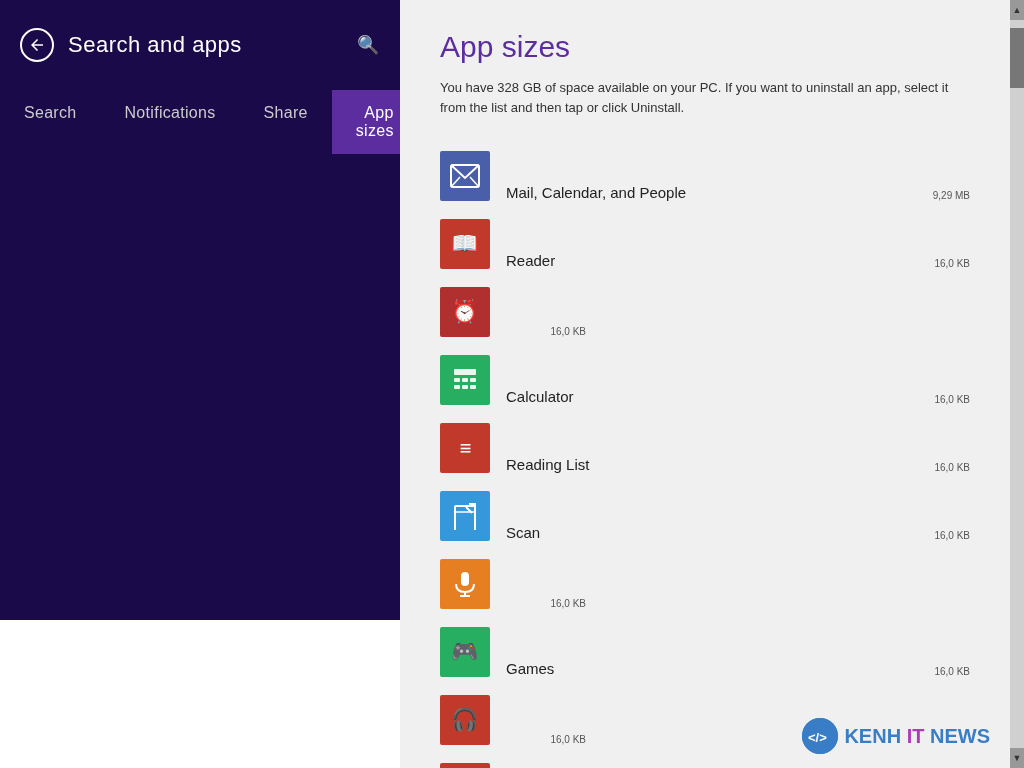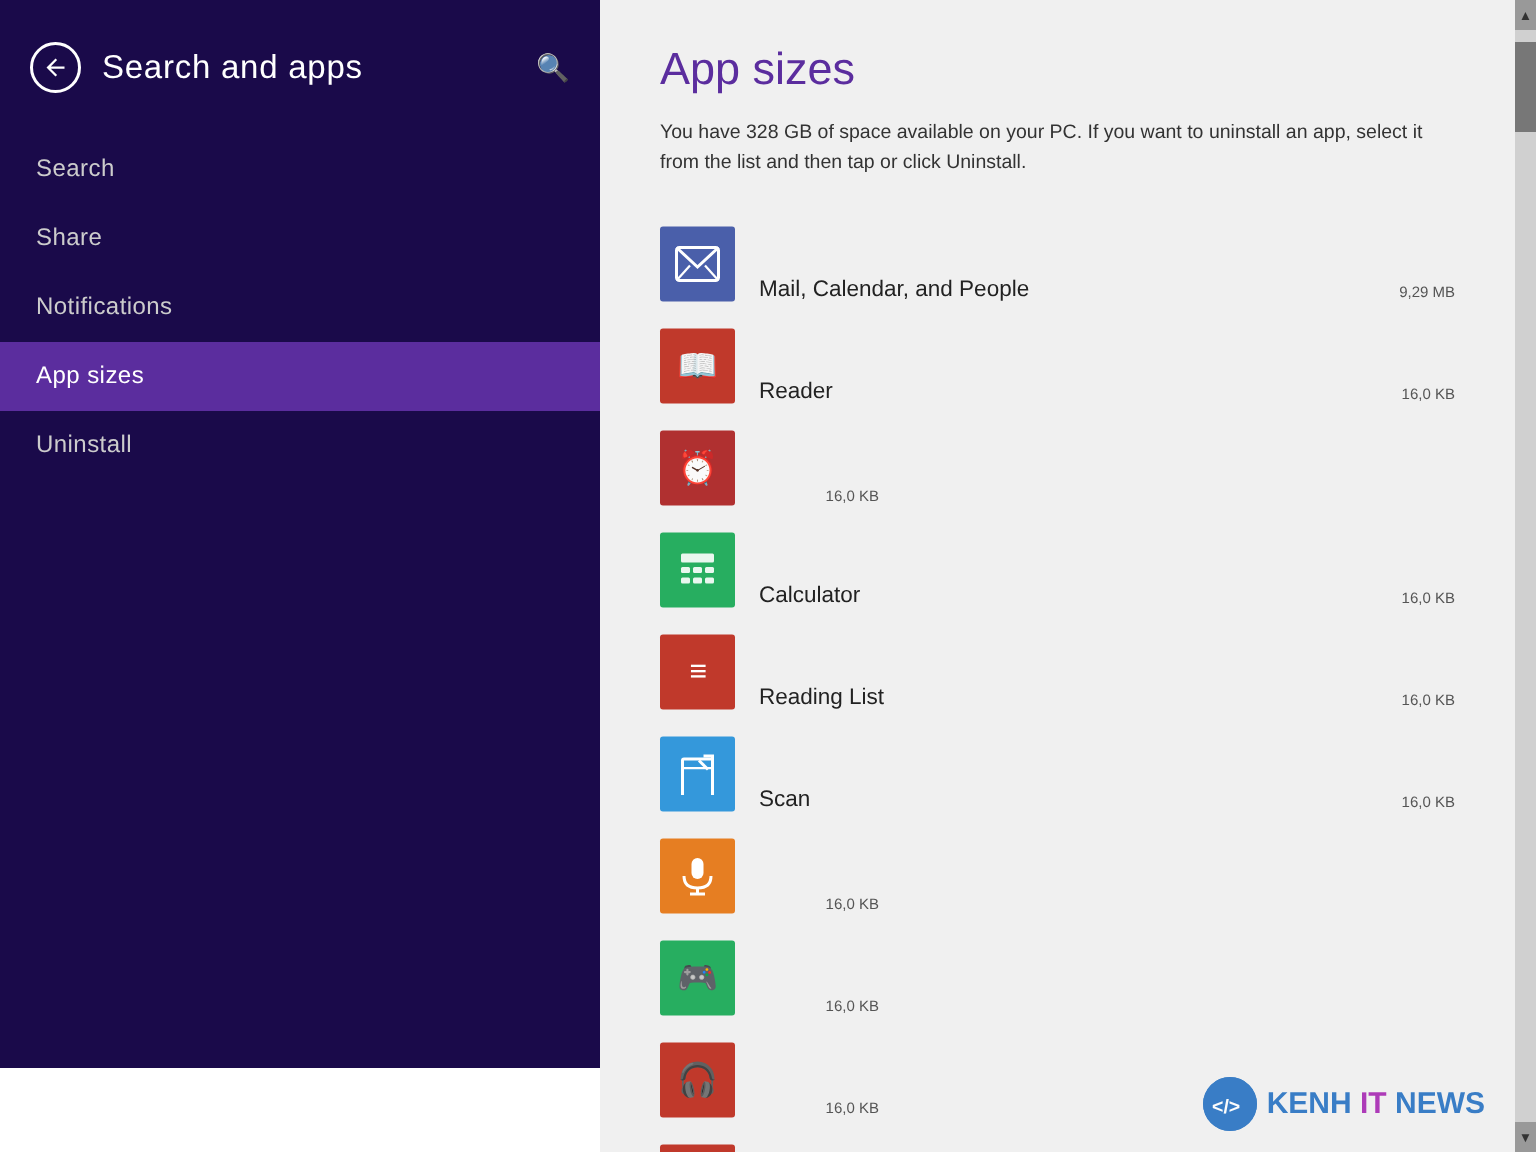--- a/index.html
+++ b/index.html
@@ -6,21 +6,21 @@
     body { width: 1024px; height: 768px; font-family: 'Segoe UI', Arial, sans-serif; display: flex; overflow: hidden; background: #fff; }
 
     
     .sidebar {
       width: 400px;
       min-width: 400px;
       background: #1a0a4a;
       color: #fff;
       display: flex;
       flex-direction: column;
-      height: 712px;
+      height: 620px;
     }
     .sidebar-header {
       display: flex;
       align-items: center;
       padding: 18px 20px 18px 20px;
       gap: 14px;
       margin-top: 10px;
     }
     .back-btn {
       width: 34px;
@@ -41,22 +41,23 @@
       letter-spacing: 0.5px;
     }
     .search-icon-top {
       margin-left: auto;
       cursor: pointer;
       font-size: 18px;
       color: #ccc;
     }
     .nav-items {
       display: flex;
-      flex-direction: column;
+      flex-direction: row;
       margin-top: 10px;
+      text-align: right;
     }
     .nav-item {
       padding: 14px 24px;
       font-size: 16px;
       font-weight: 400;
       color: #ccc;
       cursor: pointer;
       letter-spacing: 0.3px;
     }
     .nav-item.active {
@@ -152,22 +153,22 @@
     <div class="back-btn">
       <svg viewBox="0 0 24 24">
         <path d="M20 11H7.83l5.59-5.59L12 4l-8 8 8 8 1.41-1.41L7.83 13H20v-2z"></path>
       </svg>
     </div>
     <span class="sidebar-title">Search and apps</span>
     <span class="search-icon-top">🔍</span>
   </div>
   <div class="nav-items">
     <div class="nav-item">Search</div>
+    <div class="nav-item">Notifications</div>
     <div class="nav-item">Share</div>
-    <div class="nav-item">Notifications</div>
     <div class="nav-item active">App sizes</div>
     <div class="nav-item">Uninstall</div>
   </div>
 </div>
 
 <div class="main-content">
   <div class="page-title">App sizes</div>
   <div class="page-desc">You have 328 GB of space available on your PC. If you want to uninstall an app, select it from the list and then tap or click Uninstall.</div>
   <div class="app-list">
 
@@ -237,20 +238,21 @@
           <path d="M4 14 Q4 22 13 22 Q22 22 22 14" fill="none" stroke="#fff" stroke-width="2"></path>
           <line x1="13" y1="22" x2="13" y2="26" stroke="#fff" stroke-width="2"></line>
           <line x1="8" y1="26" x2="18" y2="26" stroke="#fff" stroke-width="2"></line>
         </svg>
       </div>
       <span class="app-size">16,0 KB</span>
     </div>
 
     <div class="app-row">
       <div class="app-icon" style="background:#27ae60; font-size:22px;">🎮</div>
+      <span class="app-name">Games</span>
       <span class="app-size">16,0 KB</span>
     </div>
 
     <div class="app-row">
       <div class="app-icon" style="background:#c0392b; font-size:22px;">🎧</div>
       <span class="app-size">16,0 KB</span>
     </div>
 
     <div class="app-row">
       <div class="app-icon" style="background:#c0392b; font-size:22px;">▶</div>

